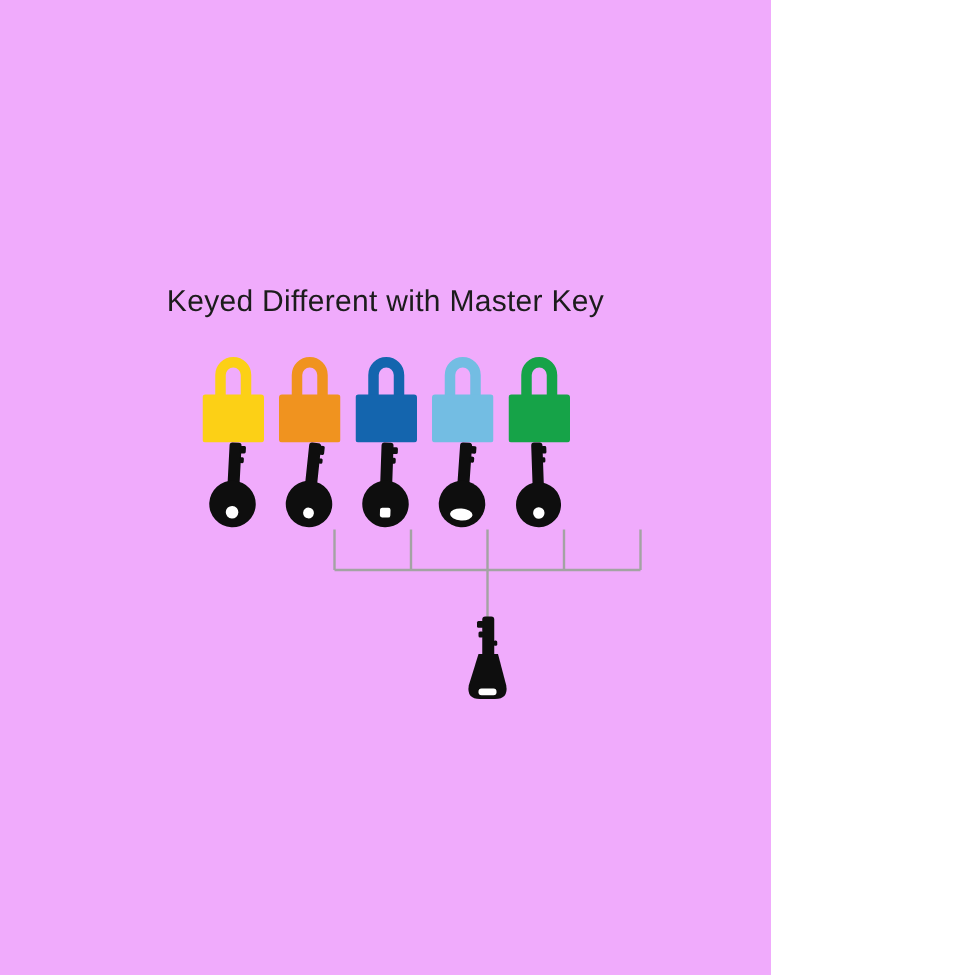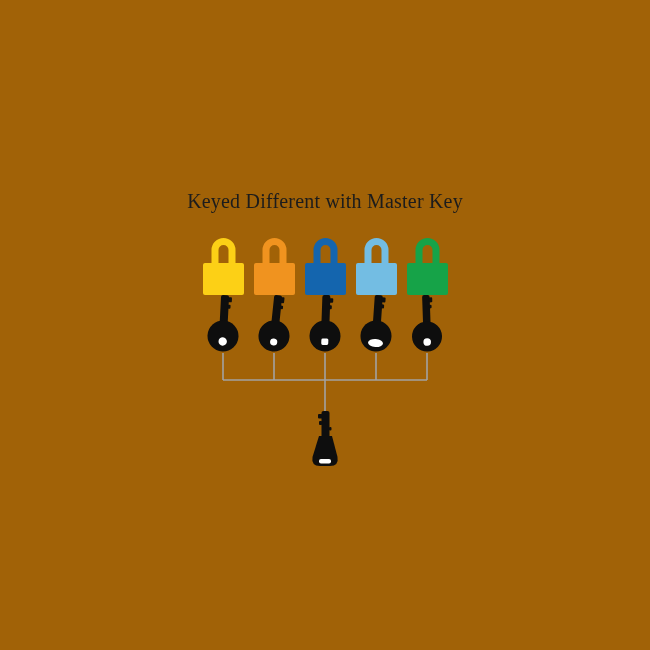--- a/index.html
+++ b/index.html
@@ -1,21 +1,21 @@
 <!DOCTYPE html>
 <html><head>
 <meta charset="utf-8">
 <style>
   html, body { margin: 0; padding: 0; background: #ffffff; }
   .canvas {
     position: relative;
-    width: 650px;
+    width: 514px;
     height: 650px;
-    background: #a16207;
-    font-family: Liberation Serif, serif;
+    background: #f0abfc;
+    font-family: Liberation Sans, sans-serif;
     overflow: hidden;
   }
   .title {
     position: absolute;
     top: 190px;
     left: 0;
     right: 0;
     text-align: center;
     font-size: 20px;
     font-weight: 400;

